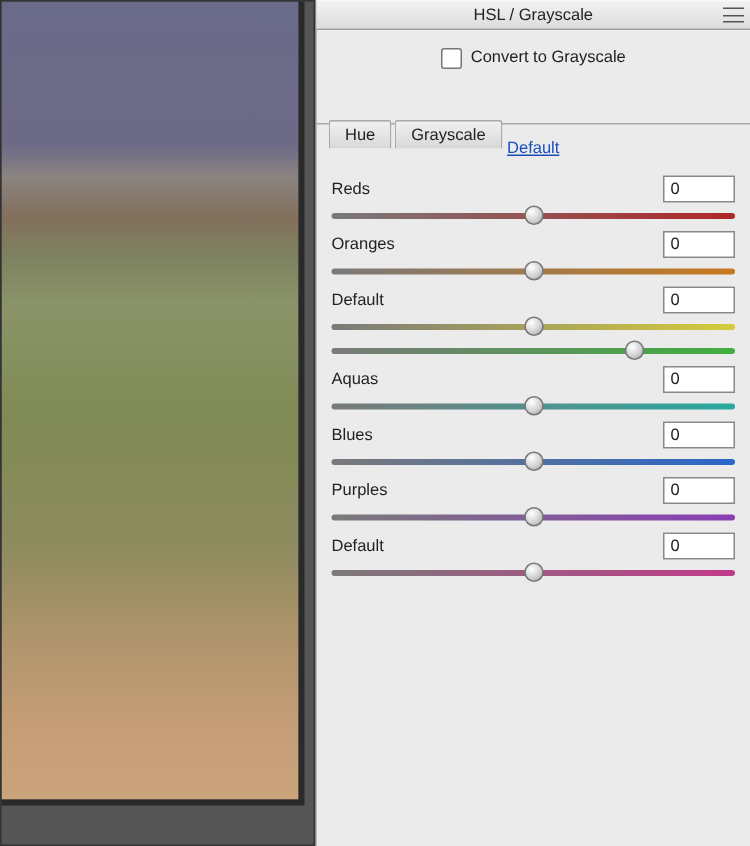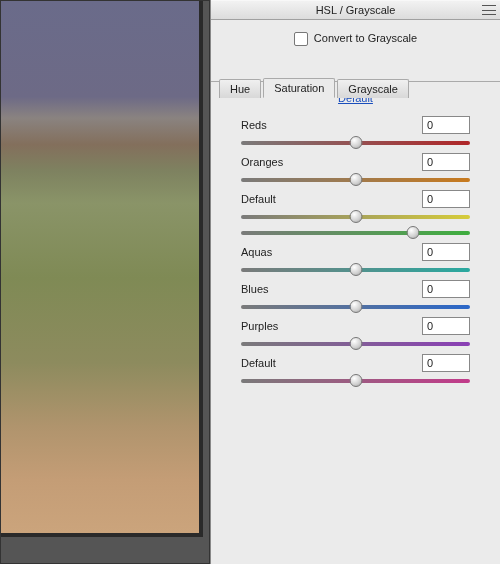--- a/index.html
+++ b/index.html
@@ -11,21 +11,21 @@
 .menu-icon{position:absolute;right:4px;top:4px;width:14px;height:10px;display:flex;flex-direction:column;justify-content:space-between;cursor:pointer}
 .menu-icon span{height:1px;background:#555;display:block}
 .grayrow{text-align:center;padding:12px 0}
 .grayrow label{display:inline-flex;gap:6px}
 .cb{width:14px;height:14px;border:1px solid #777;background:#fff;border-radius:2px}
 .tabs{display:flex;align-items:flex-end;padding-left:8px;border-bottom:1px solid #aaa;height:22px}
 .tab{padding:3px 10px;border:1px solid #aaa;border-bottom:none;background:linear-gradient(#f0f0f0,#d8d8d8);margin-right:2px;border-radius:2px 2px 0 0;cursor:pointer;position:relative;top:17px}
 .tab.active{background:#ebebeb;border-bottom:1px solid #ebebeb}
 .default{text-align:center;padding:10px 12px}
 .default a{color:#1a4ebc;text-decoration:underline;cursor:pointer}
-.sliders{padding:2px 30px}
+.sliders{padding:2px 10px}
 .srow{margin-bottom:6px}
 .stop{display:flex;justify-content:space-between;align-items:center;margin-bottom:3px}
 .sval{width:48px;height:18px;border:1px solid #888;background:#fff;text-align:left;padding:1px 4px;font-size:11px}
 .sval.focus{border:1px solid #3a7bd5;outline:1px solid #9bc0ff}
 .track{position:relative;height:10px}
 .trackbar{position:absolute;left:0;right:0;top:4px;height:4px;border-radius:2px}
 .thumb{position:absolute;top:-1px;width:13px;height:13px;background:radial-gradient(circle at 35% 30%,#fff,#cfcfcf 60%,#9a9a9a);border:1px solid #777;border-radius:50%;transform:translateX(-50%)}
 </style>
 </head>
 <body>
@@ -46,21 +46,20 @@
 
   <div class="grayrow">
     <label>
       <span class="cb"></span>
       <span>Convert to Grayscale</span>
     </label>
   </div>
 
   <div class="tabs">
     <div class="tab">Hue</div>
-    <div class="tab active">Saturation</div>
     <div class="tab">Grayscale</div>
   </div>
 
   <div class="default">
     <a>Default</a>
   </div>
 
   <div class="sliders" id="sliders">
       <div class="srow">
         <div class="stop">

